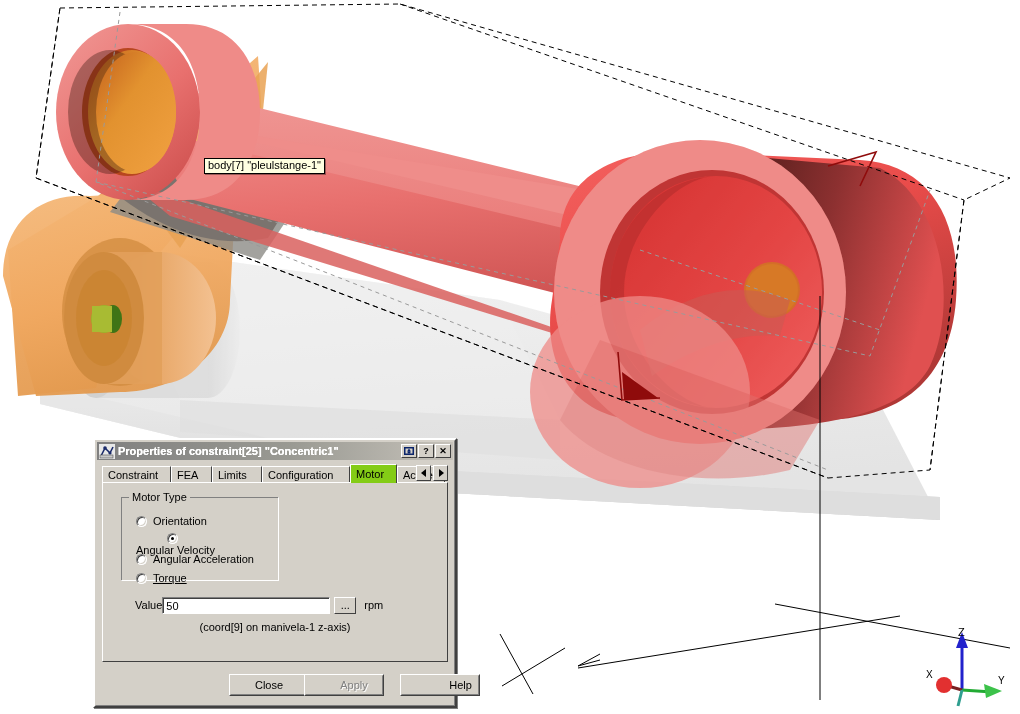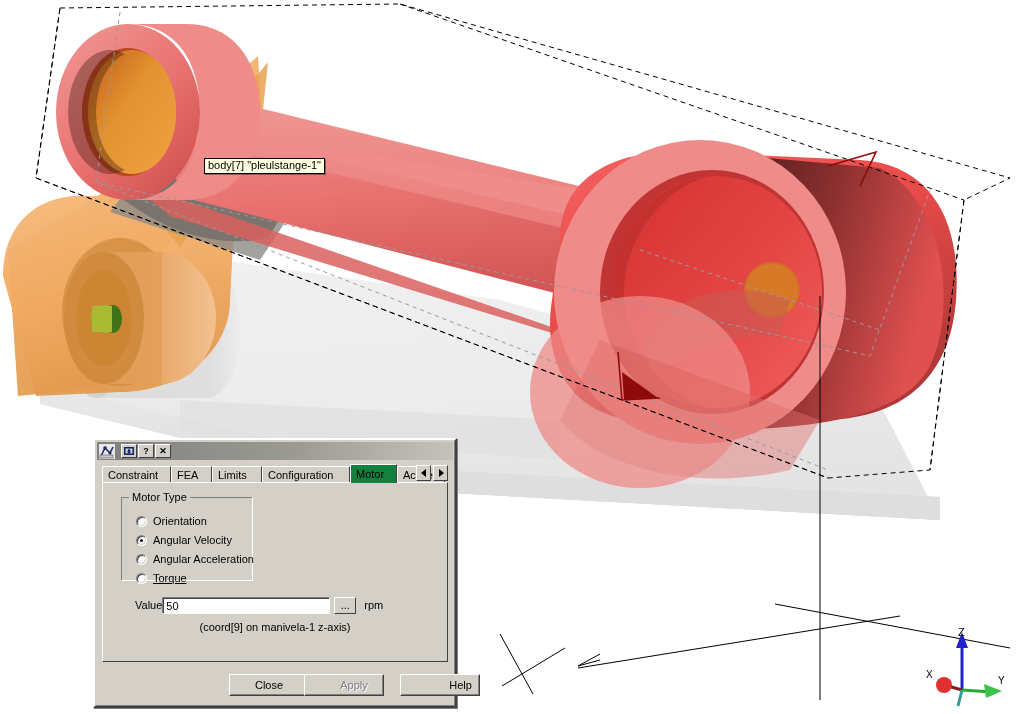--- a/index.html
+++ b/index.html
@@ -63,21 +63,21 @@
   
   .tabstrip{position:absolute;left:7px;top:24px;right:7px;height:18px;}
   .tab{
     position:absolute;top:2px;height:16px;background:#d4d0c8;
     border-top:1px solid #ffffff;border-left:1px solid #ffffff;
     border-right:1px solid #404040;
     box-sizing:border-box;padding:1px 5px 0 5px;font-size:11px;line-height:14px;
     white-space:nowrap;color:#000;
   }
   .tab.active{
-    top:0;height:19px;background:#15803d;z-index:5;
+    top:0;height:19px;background:#84cc16;z-index:5;
     border-bottom:none;padding-top:2px;
   }
   .tab-arrows{position:absolute;right:0;top:1px;display:flex;gap:2px;}
   .tab-arrow{
     width:15px;height:16px;background:#d4d0c8;
     border-top:1px solid #ffffff;border-left:1px solid #ffffff;
     border-right:1px solid #404040;border-bottom:1px solid #404040;
     box-sizing:border-box;position:relative;
   }
   .tri{position:absolute;left:50%;top:50%;width:0;height:0;}
@@ -88,21 +88,21 @@
   .tabpage{
     position:absolute;left:7px;top:42px;right:7px;bottom:44px;
     background:#d4d0c8;
     border-top:1px solid #ffffff;border-left:1px solid #ffffff;
     border-right:1px solid #404040;border-bottom:1px solid #404040;
     box-sizing:border-box;
   }
 
   
   .groupbox{
-    position:absolute;left:18px;top:14px;width:132px;height:84px;
+    position:absolute;left:18px;top:14px;width:158px;height:84px;
     border:1px solid #808080;border-right-color:#ffffff;border-bottom-color:#ffffff;
     box-sizing:border-box;
   }
   .groupbox .gb2{
     position:absolute;left:-1px;top:-1px;right:-1px;bottom:-1px;
     border:1px solid #ffffff;border-left-color:transparent;border-top-color:transparent;
     box-sizing:border-box;pointer-events:none;
   }
   .groupbox-title{
     position:absolute;left:7px;top:-7px;background:#d4d0c8;padding:0 3px;
@@ -368,20 +368,21 @@
     <div class="titlebar">
       <span class="title-icon">
         <svg width="16" height="15" viewBox="0 0 16 15">
           <rect x="0" y="0" width="16" height="15" fill="#e8e8e8"></rect>
           <path d="M2 12 L6 4 L11 9 L14 3" stroke="#1a2a6a" stroke-width="1.6" fill="none"></path>
           <circle cx="6" cy="4" r="1.8" fill="#1a2a6a"></circle>
           <circle cx="11" cy="9" r="1.6" fill="#1a2a6a"></circle>
           <rect x="1" y="11" width="13" height="3" fill="#c8c8c8" stroke="#555" stroke-width="0.6"></rect>
         </svg>
       </span>
+      <span class="titlebar-text">Properties of constraint[25] "Concentric1"</span>
       <span class="tb-btn gap">
         <svg width="14" height="12" viewBox="0 0 14 12" style="display:block">
           <rect x="2" y="2" width="10" height="8" fill="#0a246a"></rect>
           <rect x="3.5" y="3.5" width="7" height="5" fill="#d4d0c8"></rect>
           <polygon points="7,3.6 5.2,6.2 8.8,6.2" fill="#0a246a"></polygon>
           <rect x="5.6" y="6.2" width="2.8" height="2.3" fill="#0a246a"></rect>
         </svg>
       </span>
       <span class="tb-btn">?</span>
       <span class="tb-btn">✕</span>
@@ -407,21 +408,21 @@
     <div class="tabpage">
 
       <div class="groupbox">
         <span class="gb2"></span>
         <span class="groupbox-title">Motor Type</span>
 
         <div class="radio-row" style="top:16px;">
           <span class="radio"></span>
           <span class="radio-label">Orientation</span>
         </div>
-        <div class="radio-row" style="top:35px;">
+        <div class="radio-row" style="top:35px;flex-direction:column;">
           <span class="radio checked"></span>
           <span class="radio-label">Angular Velocity</span>
         </div>
         <div class="radio-row" style="top:54px;">
           <span class="radio"></span>
           <span class="radio-label">Angular Acceleration</span>
         </div>
         <div class="radio-row" style="top:73px;text-decoration:underline;">
           <span class="radio"></span>
           <span class="radio-label">Torque</span>

